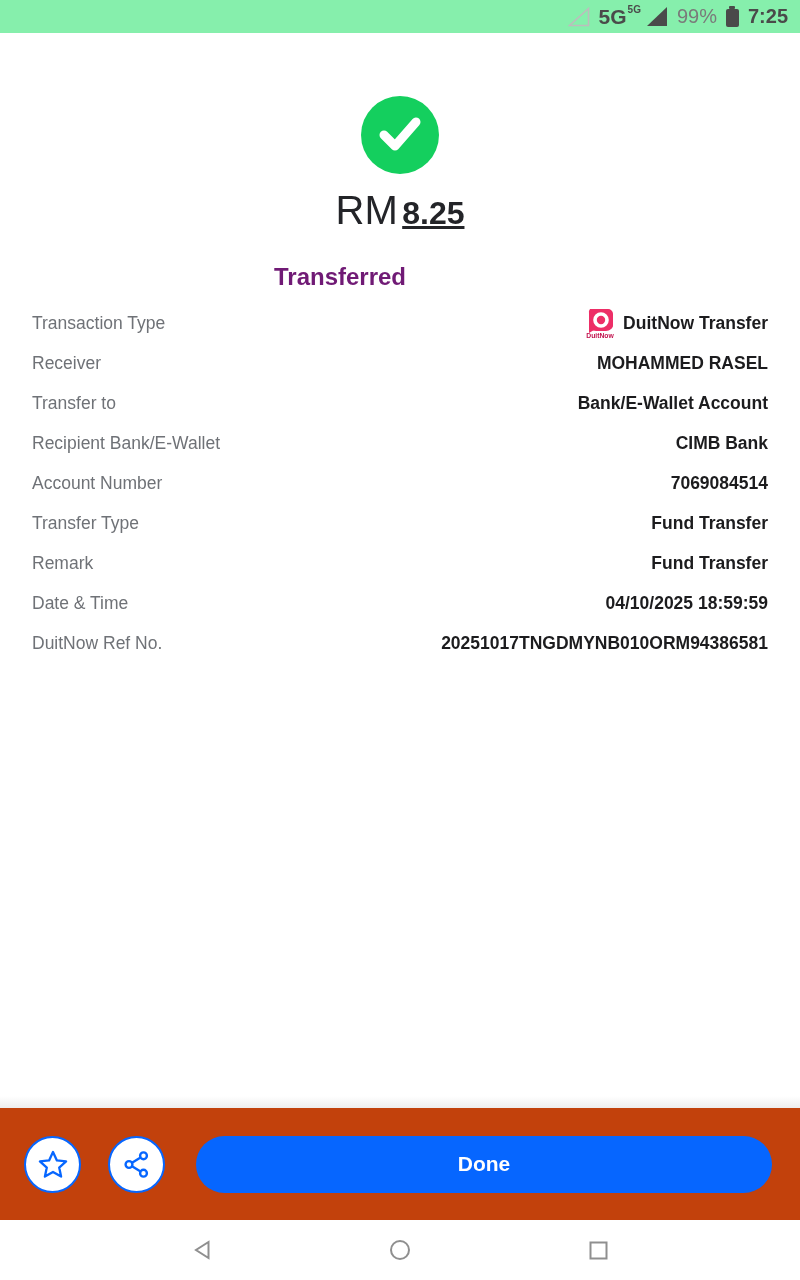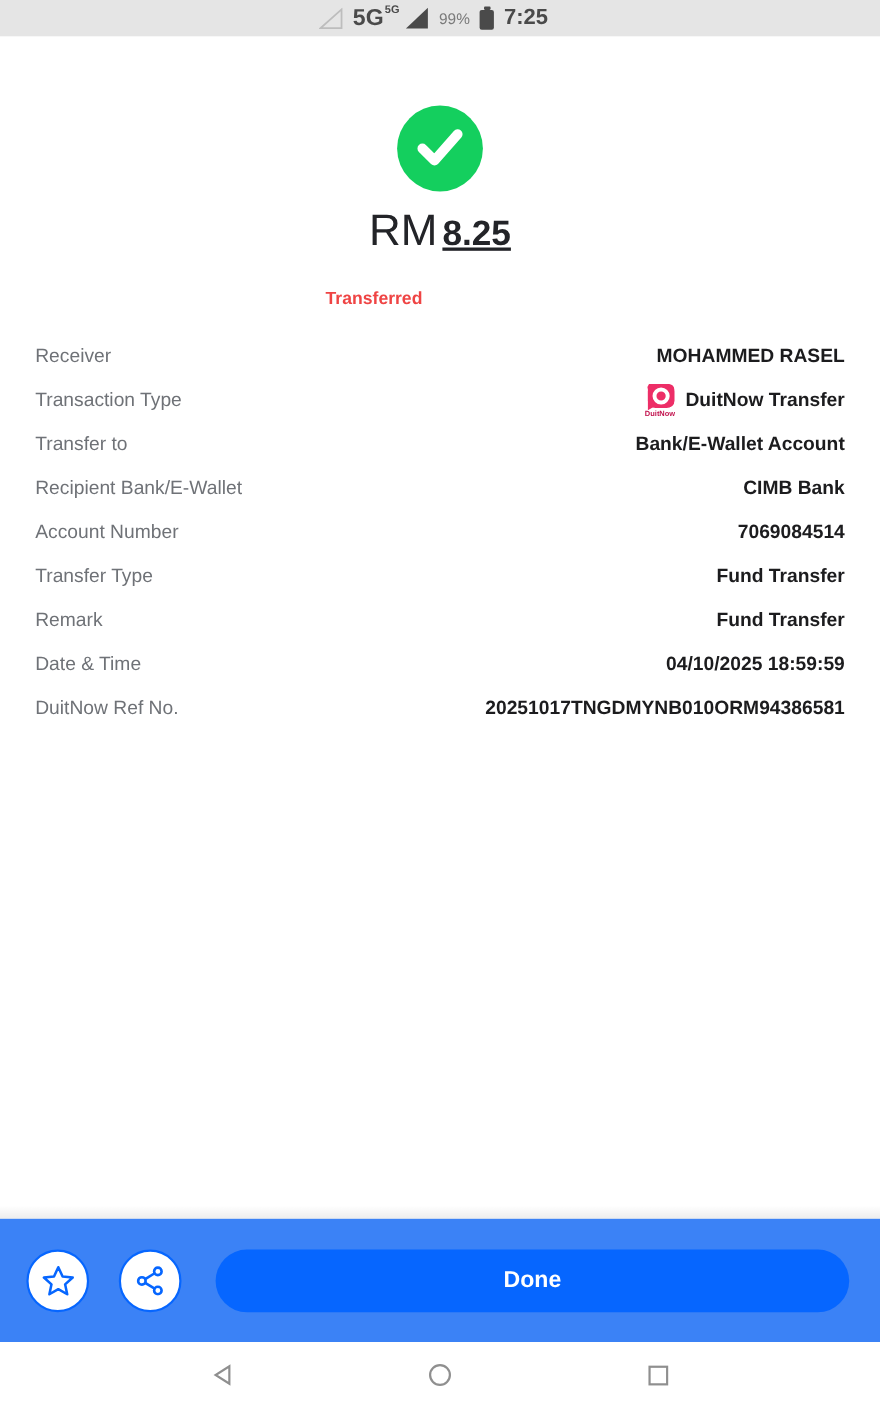--- a/index.html
+++ b/index.html
@@ -11,68 +11,68 @@
     height: 1280px;
     background: #ffffff;
     overflow: hidden;
     margin: 0 auto;
   }
 
   
   .status-bar {
     position: absolute; top: 0; left: 0;
     width: 800px; height: 33px;
-    background: #e5e5e5;
-    display: flex; align-items: center; justify-content: center;
+    background: #86efac;
+    display: flex; align-items: center; justify-content: flex-end;
     padding-right: 12px; gap: 9px;
   }
   .sb-net { display: flex; align-items: flex-start; color: #4a4a4a; font-weight: 700; font-size: 21px; line-height: 1; }
   .sb-net sup { font-size: 10px; font-weight: 700; margin-left: 1px; margin-top: -1px; }
-  .sb-pct { color: #7a7a7a; font-size: 14px; }
+  .sb-pct { color: #7a7a7a; font-size: 20px; }
   .sb-time { color: #4a4a4a; font-size: 20px; font-weight: 700; }
   .battery { position: relative; width: 13px; height: 21px; }
   .battery .cap { position: absolute; top: 0; left: 3.5px; width: 6px; height: 3px; background: #4a4a4a; border-radius: 1px; }
   .battery .body { position: absolute; top: 3px; left: 0; width: 13px; height: 18px; background: #4a4a4a; border-radius: 2px; }
 
   
   .success-circle {
     position: absolute; top: 96px; left: 361px;
     width: 78px; height: 78px; border-radius: 50%;
     display: flex; align-items: center; justify-content: center;
   }
   .amount-line {
     position: absolute; top: 188px; left: 0; width: 800px;
     text-align: center; color: #232428; white-space: nowrap;
   }
   .amount-currency { font-size: 40px; font-weight: 400; margin-top: 16px; }
   .amount-value { font-size: 32px; font-weight: 700; text-decoration: underline; }
   .status-text {
     position: absolute; top: 263px; left: 0; width: 680px;
-    text-align: center; font-size: 16px; font-weight: 700; color: #ef4444;
+    text-align: center; font-size: 24px; font-weight: 700; color: #701a75;
   }
 
   
   .details { position: absolute; top: 303px; left: 0; width: 800px; }
   .detail-row {
     height: 40px; display: flex; align-items: center; justify-content: space-between;
     padding: 0 32px;
   }
   .detail-label { font-size: 17.5px; color: #6f7277; font-weight: 400; }
   .detail-value { font-size: 17.5px; color: #1c1c1e; font-weight: 700; text-align: right; display: flex; align-items: center; gap: 8px; }
 
   .duitnow-logo { width: 30px; height: 31px; display: inline-block; flex: 0 0 auto; }
 
   
   .bar-shadow {
     position: absolute; top: 1096px; left: 0; width: 800px; height: 12px;
     background: linear-gradient(to bottom, rgba(0,0,0,0), rgba(0,0,0,0.07));
   }
   .action-bar {
     position: absolute; top: 1108px; left: 0;
-    width: 800px; height: 112px; background: #3b82f6;
+    width: 800px; height: 112px; background: #c2410c;
     display: flex; align-items: center;
     padding: 0 28px 0 24px; gap: 27px;
   }
   .round-btn {
     width: 57px; height: 57px; border-radius: 50%;
     border: 2px solid #0666ff; background: #ffffff;
     display: flex; align-items: center; justify-content: center;
     flex: 0 0 auto; cursor: pointer;
   }
   .done-btn {
@@ -126,38 +126,38 @@
 
   <div class="amount-line">
     <span class="amount-currency">RM</span>
     <span class="amount-value">8.25</span>
   </div>
   <div class="status-text">Transferred</div>
 
   <div class="details">
 
     <div class="detail-row">
-      <span class="detail-label">Receiver</span>
-      <span class="detail-value">MOHAMMED RASEL</span>
-    </div>
-
-    <div class="detail-row">
       <span class="detail-label">Transaction Type</span>
       <span class="detail-value">
         <svg class="duitnow-logo" viewBox="0 0 30 31">
           <path d="M5 1 h18 a5 5 0 0 1 5 5 v11 a5 5 0 0 1 -5 5 h-14 l-5 3 v-19 a5 5 0 0 1 1 -5 z" fill="#ED2E67"></path>
           <rect x="4" y="1" width="24" height="22" rx="7" fill="#ED2E67"></rect>
           <circle cx="16" cy="12" r="6" fill="none" stroke="#ffffff" stroke-width="3.6"></circle>
           <text x="15" y="30" font-size="6.8" font-weight="bold" text-anchor="middle" fill="#c2134e" font-family="Liberation Sans, sans-serif">DuitNow</text>
         </svg>
         <span>DuitNow Transfer</span>
       </span>
     </div>
 
     <div class="detail-row">
+      <span class="detail-label">Receiver</span>
+      <span class="detail-value">MOHAMMED RASEL</span>
+    </div>
+
+    <div class="detail-row">
       <span class="detail-label">Transfer to</span>
       <span class="detail-value">Bank/E-Wallet Account</span>
     </div>
 
     <div class="detail-row">
       <span class="detail-label">Recipient Bank/E-Wallet</span>
       <span class="detail-value">CIMB Bank</span>
     </div>
 
     <div class="detail-row">

